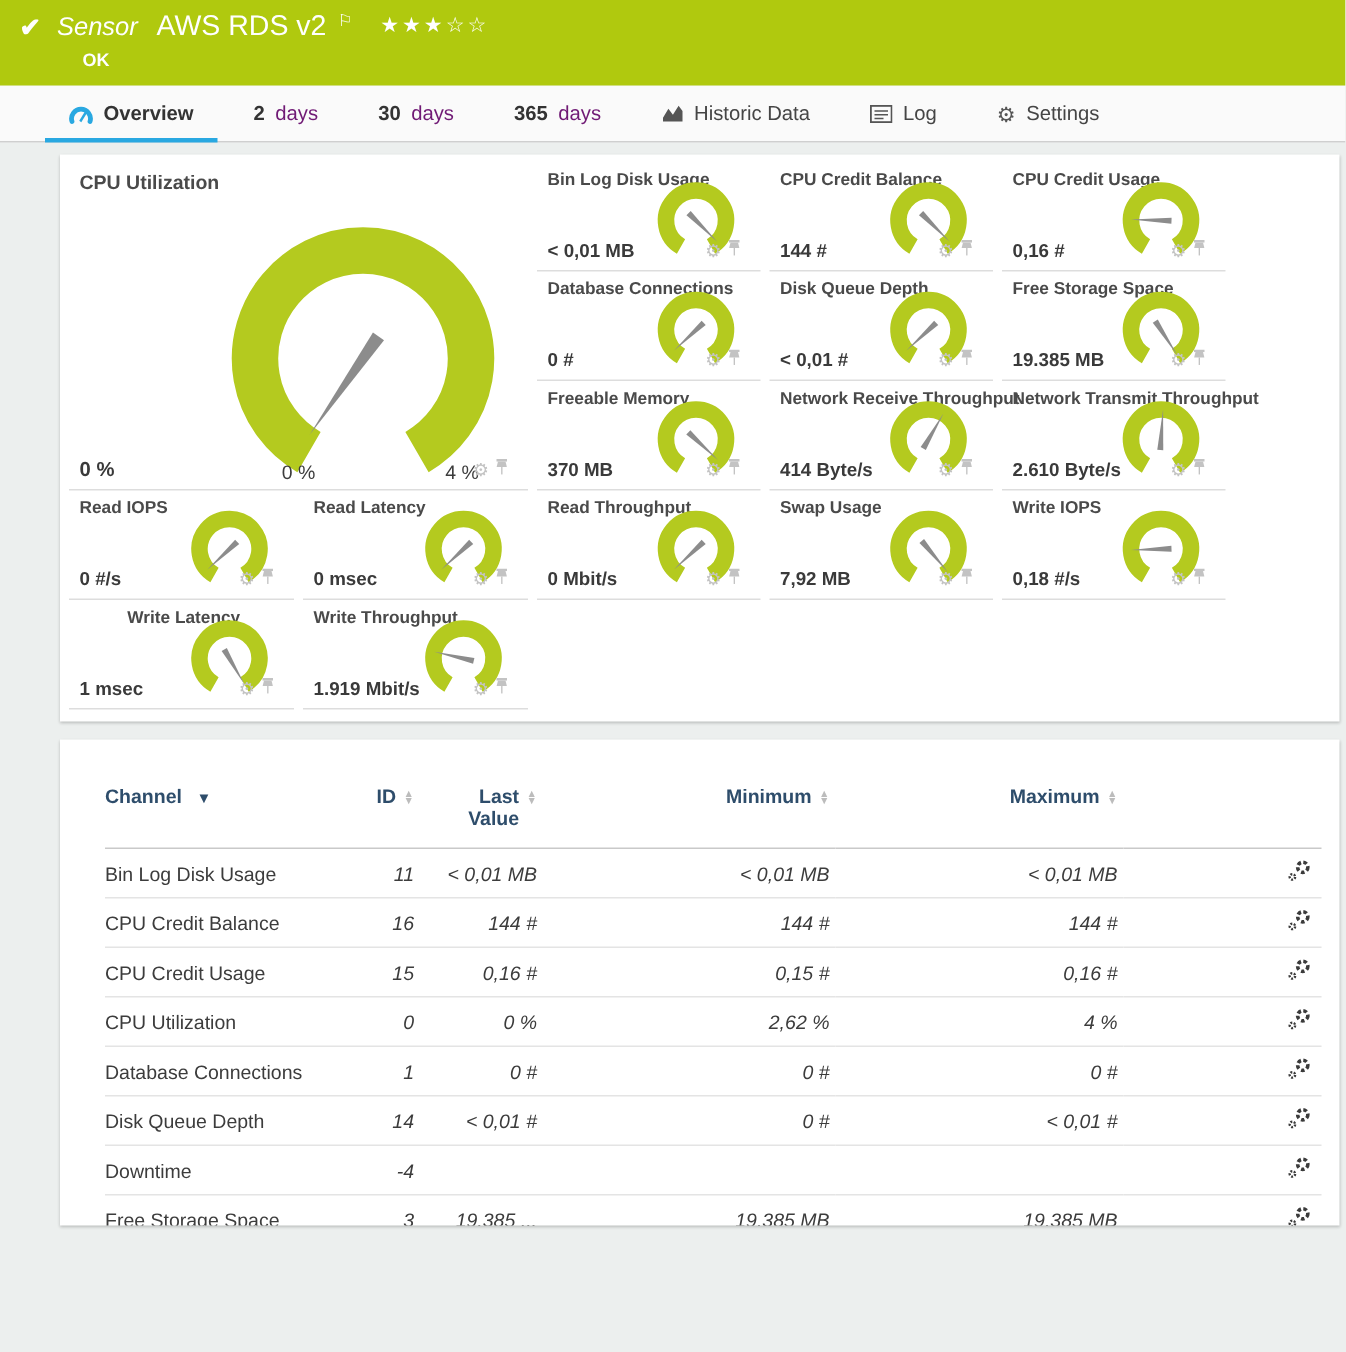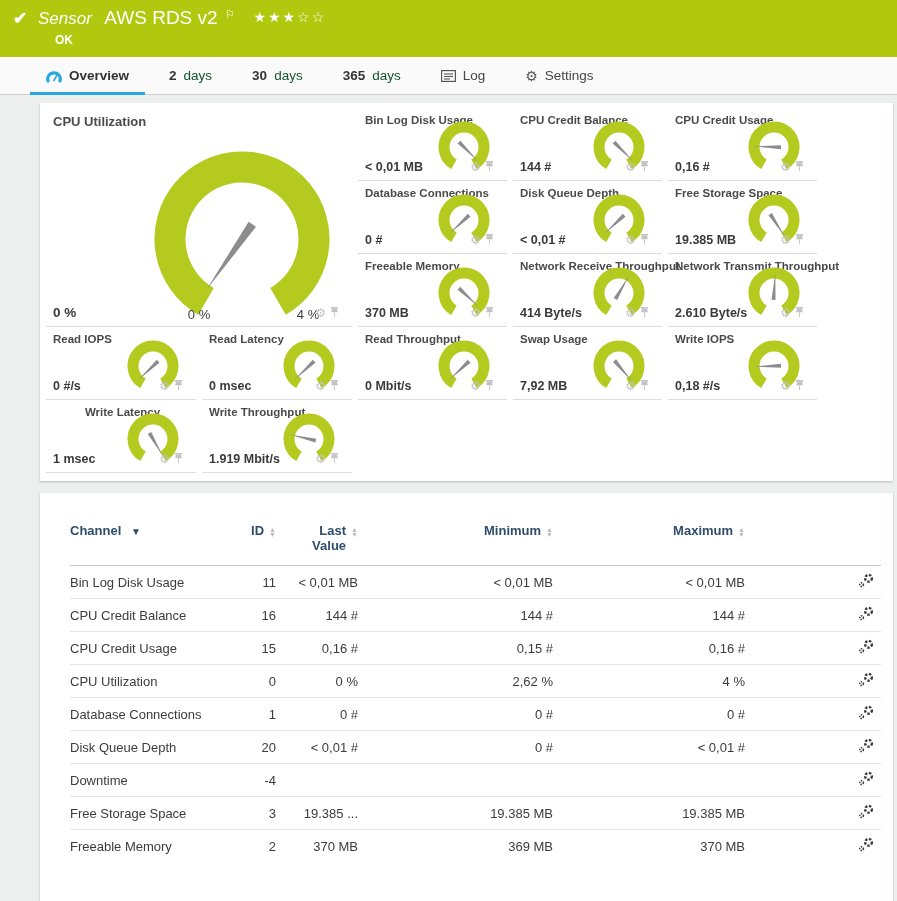--- a/index.html
+++ b/index.html
@@ -21,28 +21,28 @@
   .status-ok { position:absolute; left:55px; top:33px; font-size:12px; font-weight:bold; }
   
   .tabbar { height:38px; background:#fafafa; border-bottom:1px solid #cfcfcf;
             display:flex; align-items:stretch; padding-left:26px; }
   .tab { display:flex; align-items:center; gap:7px; padding:12px 20px; font-size:13.5px;
          color:#454545; cursor:pointer; position:relative; white-space:nowrap; }
   .tab.active { font-weight:bold; color:#333; }
   .tab.active::after { content:""; position:absolute; left:4px; right:4px; bottom:-1px;
                        height:3px; background:#29a8e1; }
   .tab .num { font-weight:bold; color:#333; }
-  .tab .lbl-muted { color:#14532d; }
+  .tab .lbl-muted { color:#701a75; }
   .ticon { display:inline-flex; align-items:center; }
   .gearchar { font-size:14px; color:#555; line-height:1; }
   
   .panel { margin-left:40px; margin-right:4px; background:#fff;
            box-shadow:0 1px 2px rgba(0,0,0,.22); }
   .panel1 { margin-top:8px; height:378px; padding-top:5px; }
-  .panel2 { margin-top:12px; height:409px; padding:26px 12px 0 30px; overflow:hidden; }
+  .panel2 { margin-top:12px; height:324px; padding:26px 12px 0 30px; overflow:hidden; }
   
   .gauges-grid { display:grid;
     grid-template-columns:150px 150px 149px 149px 149px;
     grid-template-rows:repeat(5,73px);
     column-gap:6px; margin-left:6px; }
   .gcell { position:relative; border-bottom:1px solid #ddd; padding:6px 4px 0 7px; }
   .gcell-big { grid-column:1/3; grid-row:1/4; }
   .g-title { font-size:11.5px; font-weight:bold; color:#4a4a4a; white-space:nowrap; }
   .g-title-big { font-size:13px; }
   .g-svg-small { position:absolute; top:13px; right:15px; }
@@ -58,21 +58,21 @@
        padding:4px 4px 12px 0; vertical-align:top; border-bottom:1px solid #c9c9c9; cursor:pointer; }
   th.right { text-align:right; }
   .th-wrap { display:inline-block; max-width:46px; text-align:right; vertical-align:top; }
   .sort { display:inline-block; vertical-align:middle; margin-left:5px; color:#bcbcbc;
           font-size:7px; line-height:5px; }
   .sort i { display:block; font-style:normal; }
   .sort-active { color:#2e4d6b; font-size:10px; margin-left:6px; }
   td { font-size:13px; color:#3c3c3c; height:33px; padding:0 4px 0 0;
        border-top:1px solid #e4e4e4; white-space:nowrap; overflow:hidden; }
   tbody tr:first-child td { border-top:none; }
-  td.right { text-align:right; }
+  td.right { text-align:right;font-style:italic; }
   td.icon-cell { text-align:right; padding-right:6px; }
   .row-gears { cursor:pointer; display:inline-block; }
 </style>
 </head>
 <body>
 
 <header class="topbar">
   <span class="check">✔</span>
   <div class="sensor-line">
     <span class="kind">Sensor</span>
@@ -97,20 +97,28 @@
     <span class="num">2</span>
     <span class="lbl-muted">days</span>
   </div>
   <div class="tab">
     <span class="num">30</span>
     <span class="lbl-muted">days</span>
   </div>
   <div class="tab">
     <span class="num">365</span>
     <span class="lbl-muted">days</span>
+  </div>
+  <div class="tab">
+    <span class="ticon">
+      <svg width="15" height="13" viewBox="0 0 15 13">
+        <path d="M1 12 L1 9.5 4.6 3.5 7.6 7.5 11.4 1.5 14 5 14 12 Z" fill="#555"></path>
+      </svg>
+    </span>
+    <span>Historic Data</span>
   </div>
   <div class="tab">
     <span class="ticon">
       <svg width="15" height="12" viewBox="0 0 15 12">
         <rect x="0.6" y="0.6" width="13.8" height="10.8" fill="none" stroke="#555" stroke-width="1.2"></rect>
         <line x1="3" y1="4" x2="12" y2="4" stroke="#555" stroke-width="1.1"></line>
         <line x1="3" y1="6.5" x2="12" y2="6.5" stroke="#555" stroke-width="1.1"></line>
         <line x1="3" y1="9" x2="9" y2="9" stroke="#555" stroke-width="1.1"></line>
       </svg>
     </span>
@@ -485,21 +493,21 @@
           <td class="right">0 #</td>
           <td class="right">0 #</td>
           <td class="right">0 #</td>
           <td class="icon-cell"><span class="row-gears"><svg width="17" height="15" viewBox="0 0 17 15">
                 <circle cx="10.5" cy="5.2" r="3.4" fill="none" stroke="#3b3b3b" stroke-width="2.4" stroke-dasharray="2.4 1.6"></circle>
                 <circle cx="3.6" cy="11.6" r="1.8" fill="none" stroke="#3b3b3b" stroke-width="1.6" stroke-dasharray="1.3 1"></circle>
               </svg></span></td>
         </tr>
         <tr>
           <td>Disk Queue Depth</td>
-          <td class="right">20</td>
+          <td class="right">14</td>
           <td class="right">&lt; 0,01 #</td>
           <td class="right">0 #</td>
           <td class="right">&lt; 0,01 #</td>
           <td class="icon-cell"><span class="row-gears"><svg width="17" height="15" viewBox="0 0 17 15">
                 <circle cx="10.5" cy="5.2" r="3.4" fill="none" stroke="#3b3b3b" stroke-width="2.4" stroke-dasharray="2.4 1.6"></circle>
                 <circle cx="3.6" cy="11.6" r="1.8" fill="none" stroke="#3b3b3b" stroke-width="1.6" stroke-dasharray="1.3 1"></circle>
               </svg></span></td>
         </tr>
         <tr>
           <td>Downtime</td>

